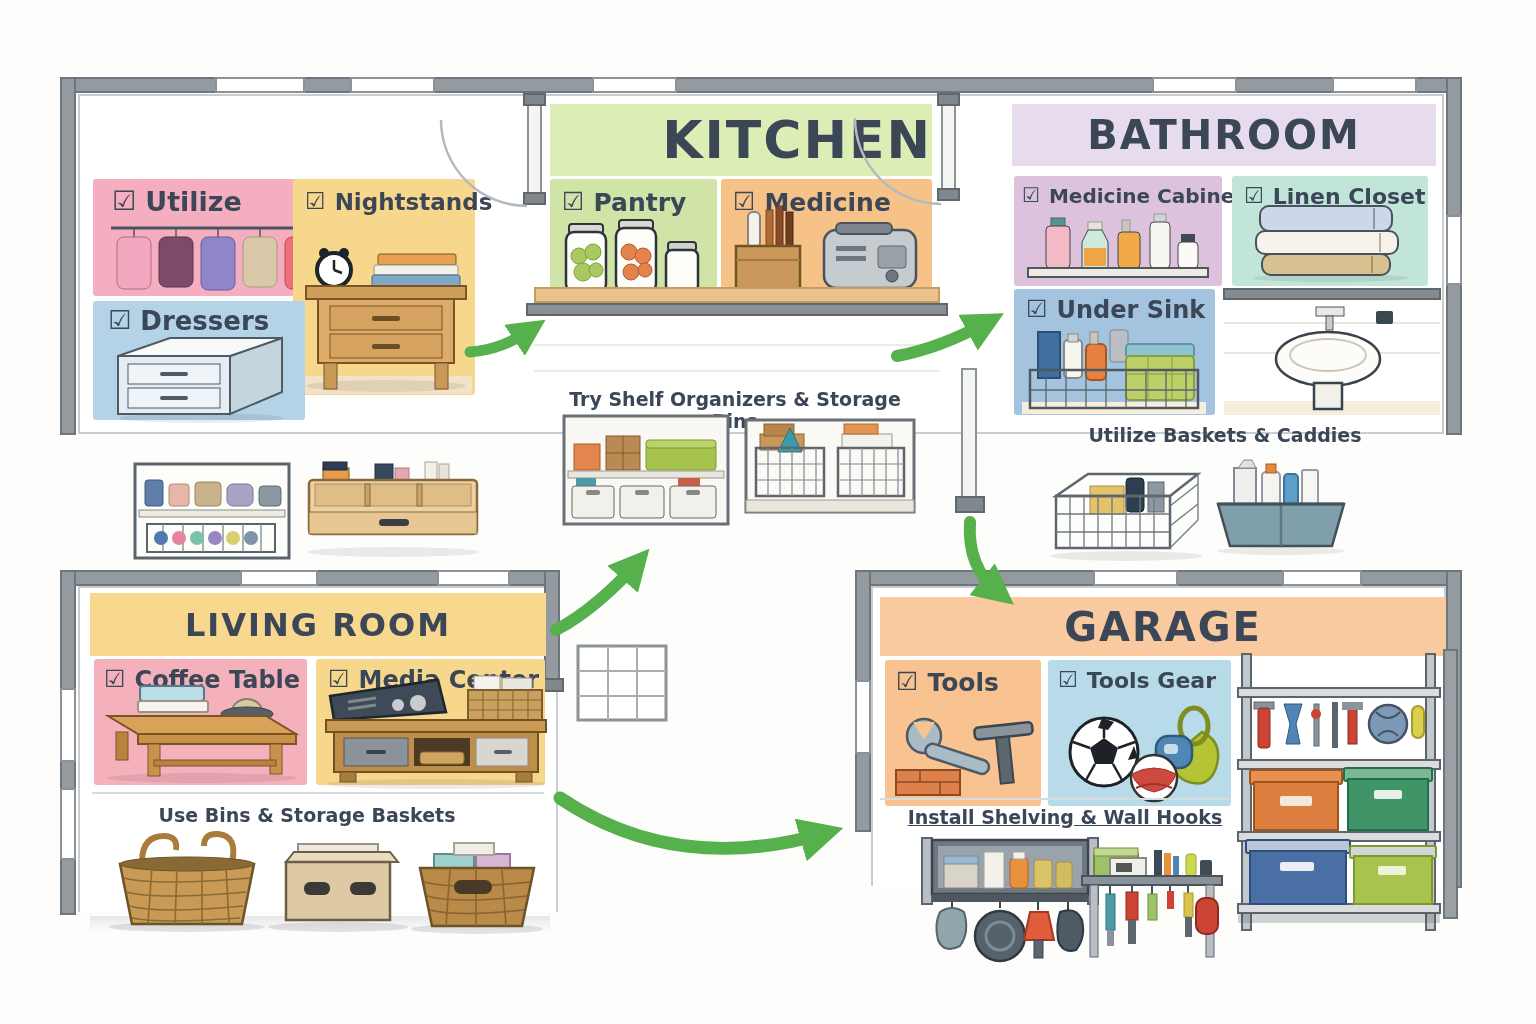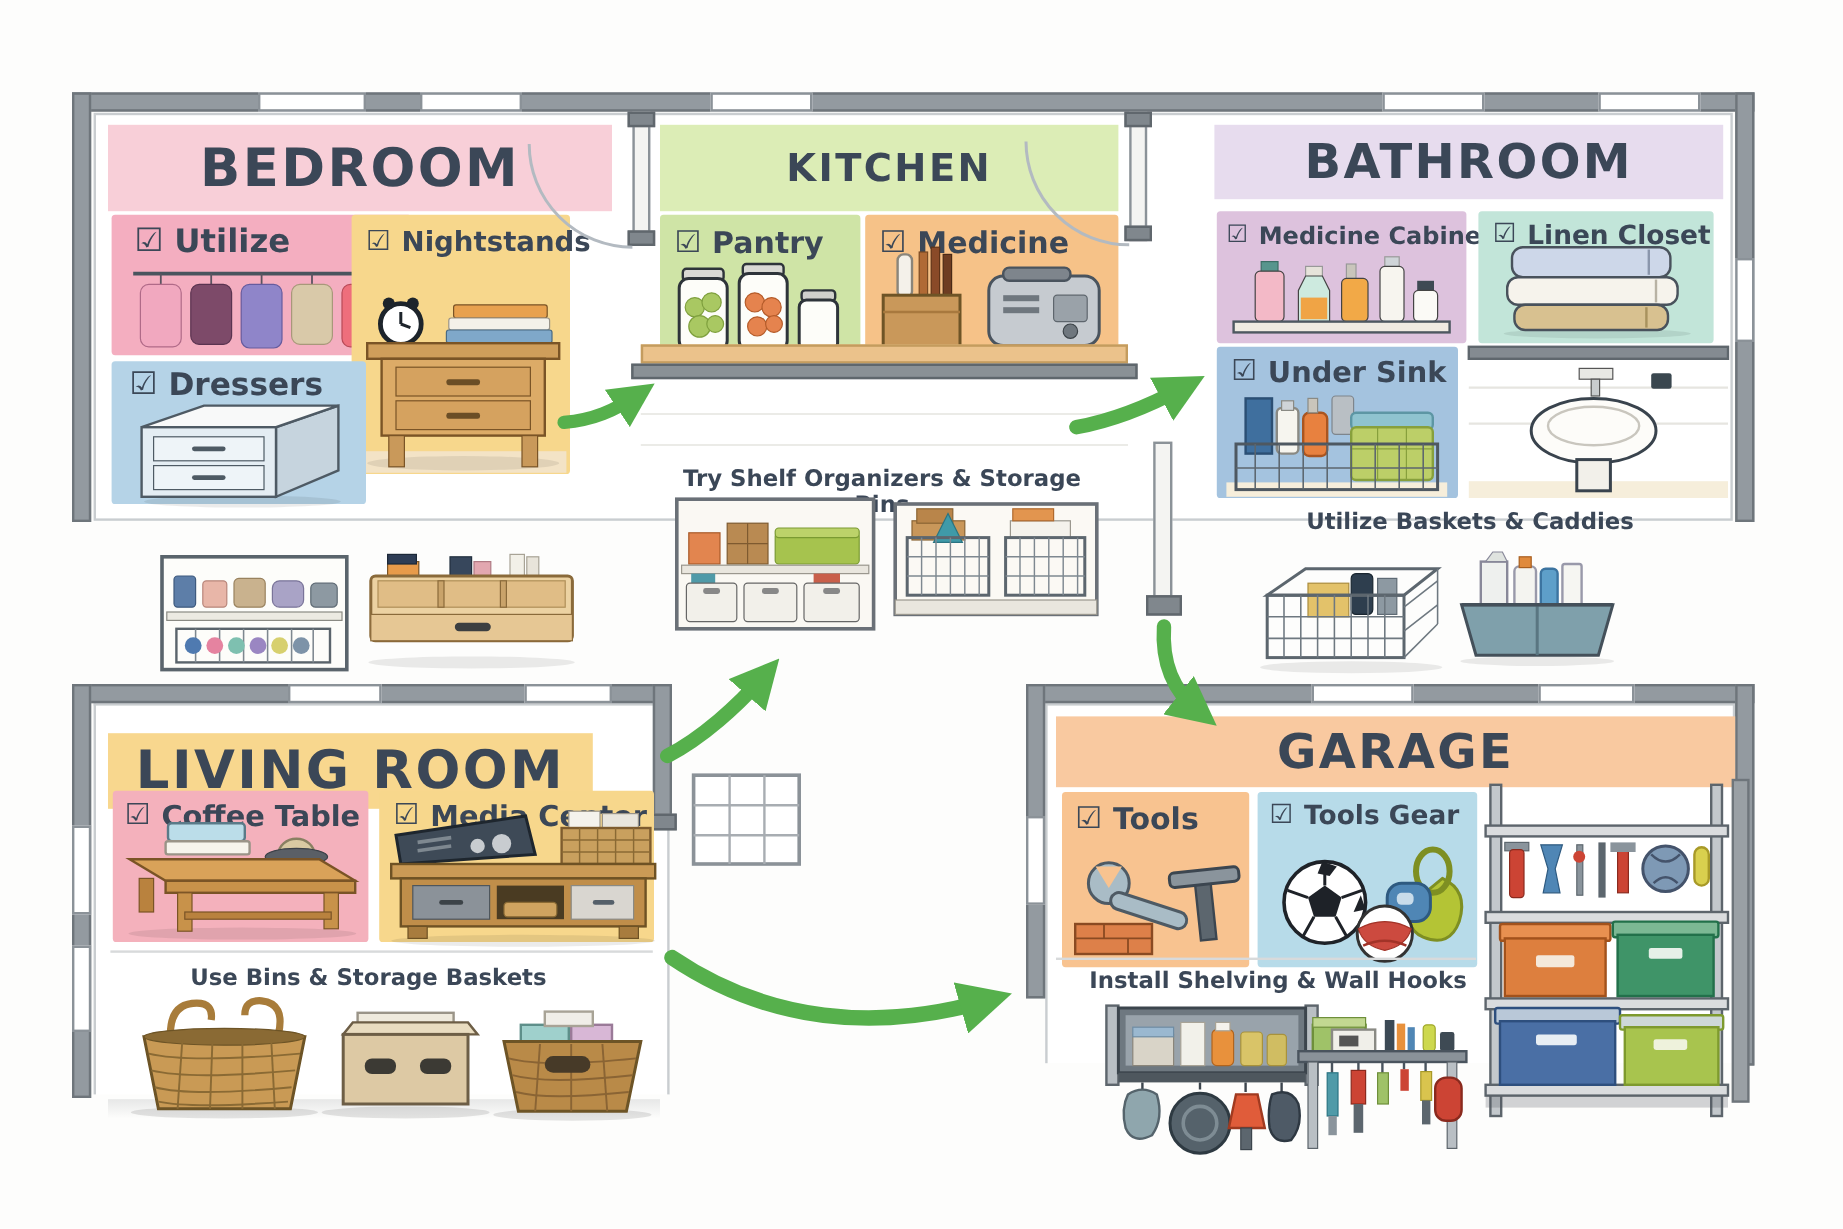--- a/index.html
+++ b/index.html
@@ -45,23 +45,20 @@
 
   <div class="stubwall" style="left:527px;top:93px;width:15px;height:112px;"></div>
   <div class="cap" style="left:523px;top:93px;width:23px;height:13px;"></div>
   <div class="cap" style="left:523px;top:192px;width:23px;height:13px;"></div>
   <div class="stubwall" style="left:941px;top:93px;width:15px;height:108px;"></div>
   <div class="cap" style="left:937px;top:93px;width:23px;height:13px;"></div>
   <div class="cap" style="left:937px;top:188px;width:23px;height:13px;"></div>
   <div class="stubwall" style="left:961px;top:368px;width:16px;height:130px;"></div>
   <div class="cap" style="left:955px;top:496px;width:30px;height:17px;"></div>
 
-  <div class="room-header" style="left: 90px; top: 104px; width: 420px; height: 72px; font-size: 44px; background-color: rgb(248, 207, 216);">
-    <span>BEDROOM</span>
-  </div>
 
   <div class="item-box" style="left: 93px; top: 179px; width: 250px; height: 117px; background-color: rgb(244, 174, 192);"></div>
   <div class="item-label" style="left:112px;top:186px;font-size:27px;">
     <span class="cb">☑</span>
     <span>Utilize</span>
   </div>
   <svg class="abs" style="left:105px;top:220px;" width="226" height="74" viewBox="0 0 226 74">
     <line x1="6" y1="8" x2="220" y2="8" stroke="#4a545e" stroke-width="3"></line>
     <g stroke="#5a5460" stroke-width="1.5">
       <line x1="29" y1="8" x2="29" y2="17"></line>
@@ -151,21 +148,21 @@
     <rect x="122" y="6" width="12" height="22" fill="#f2f0e8" stroke="#a8a396"></rect>
     <rect x="136" y="8" width="10" height="20" fill="#e8e4da" stroke="#a8a396"></rect>
     <rect x="6" y="24" width="168" height="54" rx="4" fill="#ecd2a2" stroke="#8a6a3a" stroke-width="2.5"></rect>
     <rect x="12" y="28" width="156" height="22" fill="#e0bd86" stroke="#b08f58"></rect>
     <rect x="62" y="28" width="5" height="22" fill="#c9a36a" stroke="#8a6a3a"></rect>
     <rect x="114" y="28" width="5" height="22" fill="#c9a36a" stroke="#8a6a3a"></rect>
     <rect x="6" y="56" width="168" height="22" fill="#e6c794" stroke="#8a6a3a"></rect>
     <rect x="76" y="63" width="30" height="7" rx="3.5" fill="#3c3f41"></rect>
   </svg>
 
-  <div class="room-header" style="left: 550px; top: 104px; width: 382px; height: 72px; font-size: 32px; background-color: rgb(220, 237, 182);">
+  <div class="room-header" style="left: 550px; top: 104px; width: 382px; height: 72px; font-size: 52px; background-color: rgb(220, 237, 182); justify-content: flex-end;">
     <span>KITCHEN</span>
   </div>
 
   <div class="item-box" style="left: 550px; top: 179px; width: 167px; height: 120px; background-color: rgb(207, 228, 166);"></div>
   <div class="item-label" style="left:562px;top:188px;font-size:25px;">
     <span class="cb">☑</span>
     <span>Pantry</span>
   </div>
   <svg class="abs" style="left:558px;top:204px;" width="150" height="94" viewBox="0 0 150 94">
     <rect x="11" y="20" width="34" height="10" rx="3" fill="#d9d9d4" stroke="#2e343a" stroke-width="2"></rect>
@@ -392,21 +389,21 @@
   <div class="wall" style="left:60px;top:570px;width:500px;height:16px;"></div>
   <div class="win" style="left:240px;top:570px;width:78px;height:16px;"></div>
   <div class="win" style="left:437px;top:570px;width:73px;height:16px;"></div>
   <div class="wall" style="left:60px;top:570px;width:16px;height:345px;"></div>
   <div class="win" style="left:60px;top:688px;width:16px;height:74px;"></div>
   <div class="win" style="left:60px;top:788px;width:16px;height:72px;"></div>
   <div class="wall" style="left:544px;top:570px;width:16px;height:120px;"></div>
   <div class="cap" style="left:540px;top:678px;width:24px;height:14px;"></div>
   <div class="shadowband" style="left:90px;top:916px;width:460px;height:16px;"></div>
 
-  <div class="room-header" style="left: 90px; top: 593px; width: 404px; height: 63px; font-size: 44px; background-color: rgb(248, 215, 142); margin-top: 18px;">
+  <div class="room-header" style="left: 90px; top: 593px; width: 456px; height: 63px; font-size: 32px; background-color: rgb(248, 215, 142);">
     <span>LIVING ROOM</span>
   </div>
 
   <div class="item-box" style="left: 94px; top: 659px; width: 213px; height: 126px; background-color: rgb(244, 177, 188);"></div>
   <div class="item-label" style="left:104px;top:666px;font-size:24px;">
     <span class="cb">☑</span>
     <span>Coffee Table</span>
   </div>
   <svg class="abs" style="left:98px;top:676px;" width="208" height="108" viewBox="0 0 208 108">
     <ellipse cx="104" cy="102" rx="95" ry="5" fill="rgba(0,0,0,0.08)"></ellipse>
@@ -574,21 +571,21 @@
     <rect x="10" y="192" width="104" height="13" rx="2" fill="#b9c8d8" stroke="#2e4f7e" stroke-width="2"></rect>
     <rect x="14" y="203" width="96" height="53" fill="#4a6fa5" stroke="#2e4f7e" stroke-width="2"></rect>
     <rect x="44" y="214" width="34" height="9" rx="2" fill="#e8eef4"></rect>
     <rect x="114" y="198" width="86" height="12" rx="2" fill="#ced8d8" stroke="#7e9a2e" stroke-width="2"></rect>
     <rect x="118" y="208" width="78" height="48" fill="#a8c44e" stroke="#7e9a2e" stroke-width="2"></rect>
     <rect x="142" y="218" width="28" height="9" rx="2" fill="#eef2dc"></rect>
     <rect x="2" y="265" width="202" height="10" fill="rgba(80,85,90,0.25)"></rect>
   </svg>
 
   <div class="hline" style="left:880px;top:798px;width:350px;"></div>
-  <div class="tip" style="left:890px;top:806px;width:350px;">Install Shelving &amp; Wall Hooks</div>
+  <div class="tip" style="left:890px;top:806px;width:350px;text-decoration:underline;">Install Shelving &amp; Wall Hooks</div>
 
   <svg class="abs" style="left:916px;top:832px;" width="188" height="132" viewBox="0 0 188 132">
     <rect x="6" y="6" width="10" height="66" fill="#b9bfc4" stroke="#5d656c" stroke-width="2"></rect>
     <rect x="172" y="6" width="10" height="66" fill="#b9bfc4" stroke="#5d656c" stroke-width="2"></rect>
     <rect x="16" y="8" width="156" height="54" fill="#6e7880" stroke="#3c454d" stroke-width="2.5"></rect>
     <rect x="22" y="14" width="144" height="42" fill="#99a3ab"></rect>
     <rect x="28" y="30" width="34" height="26" fill="#d9d4c8" stroke="#8a857a"></rect>
     <rect x="28" y="24" width="34" height="8" fill="#9ab8d0" stroke="#6e8ca4"></rect>
     <rect x="68" y="20" width="20" height="36" fill="#f2f1ea" stroke="#a8a396"></rect>
     <rect x="94" y="26" width="18" height="30" rx="4" fill="#e8913c" stroke="#b0641e"></rect>

